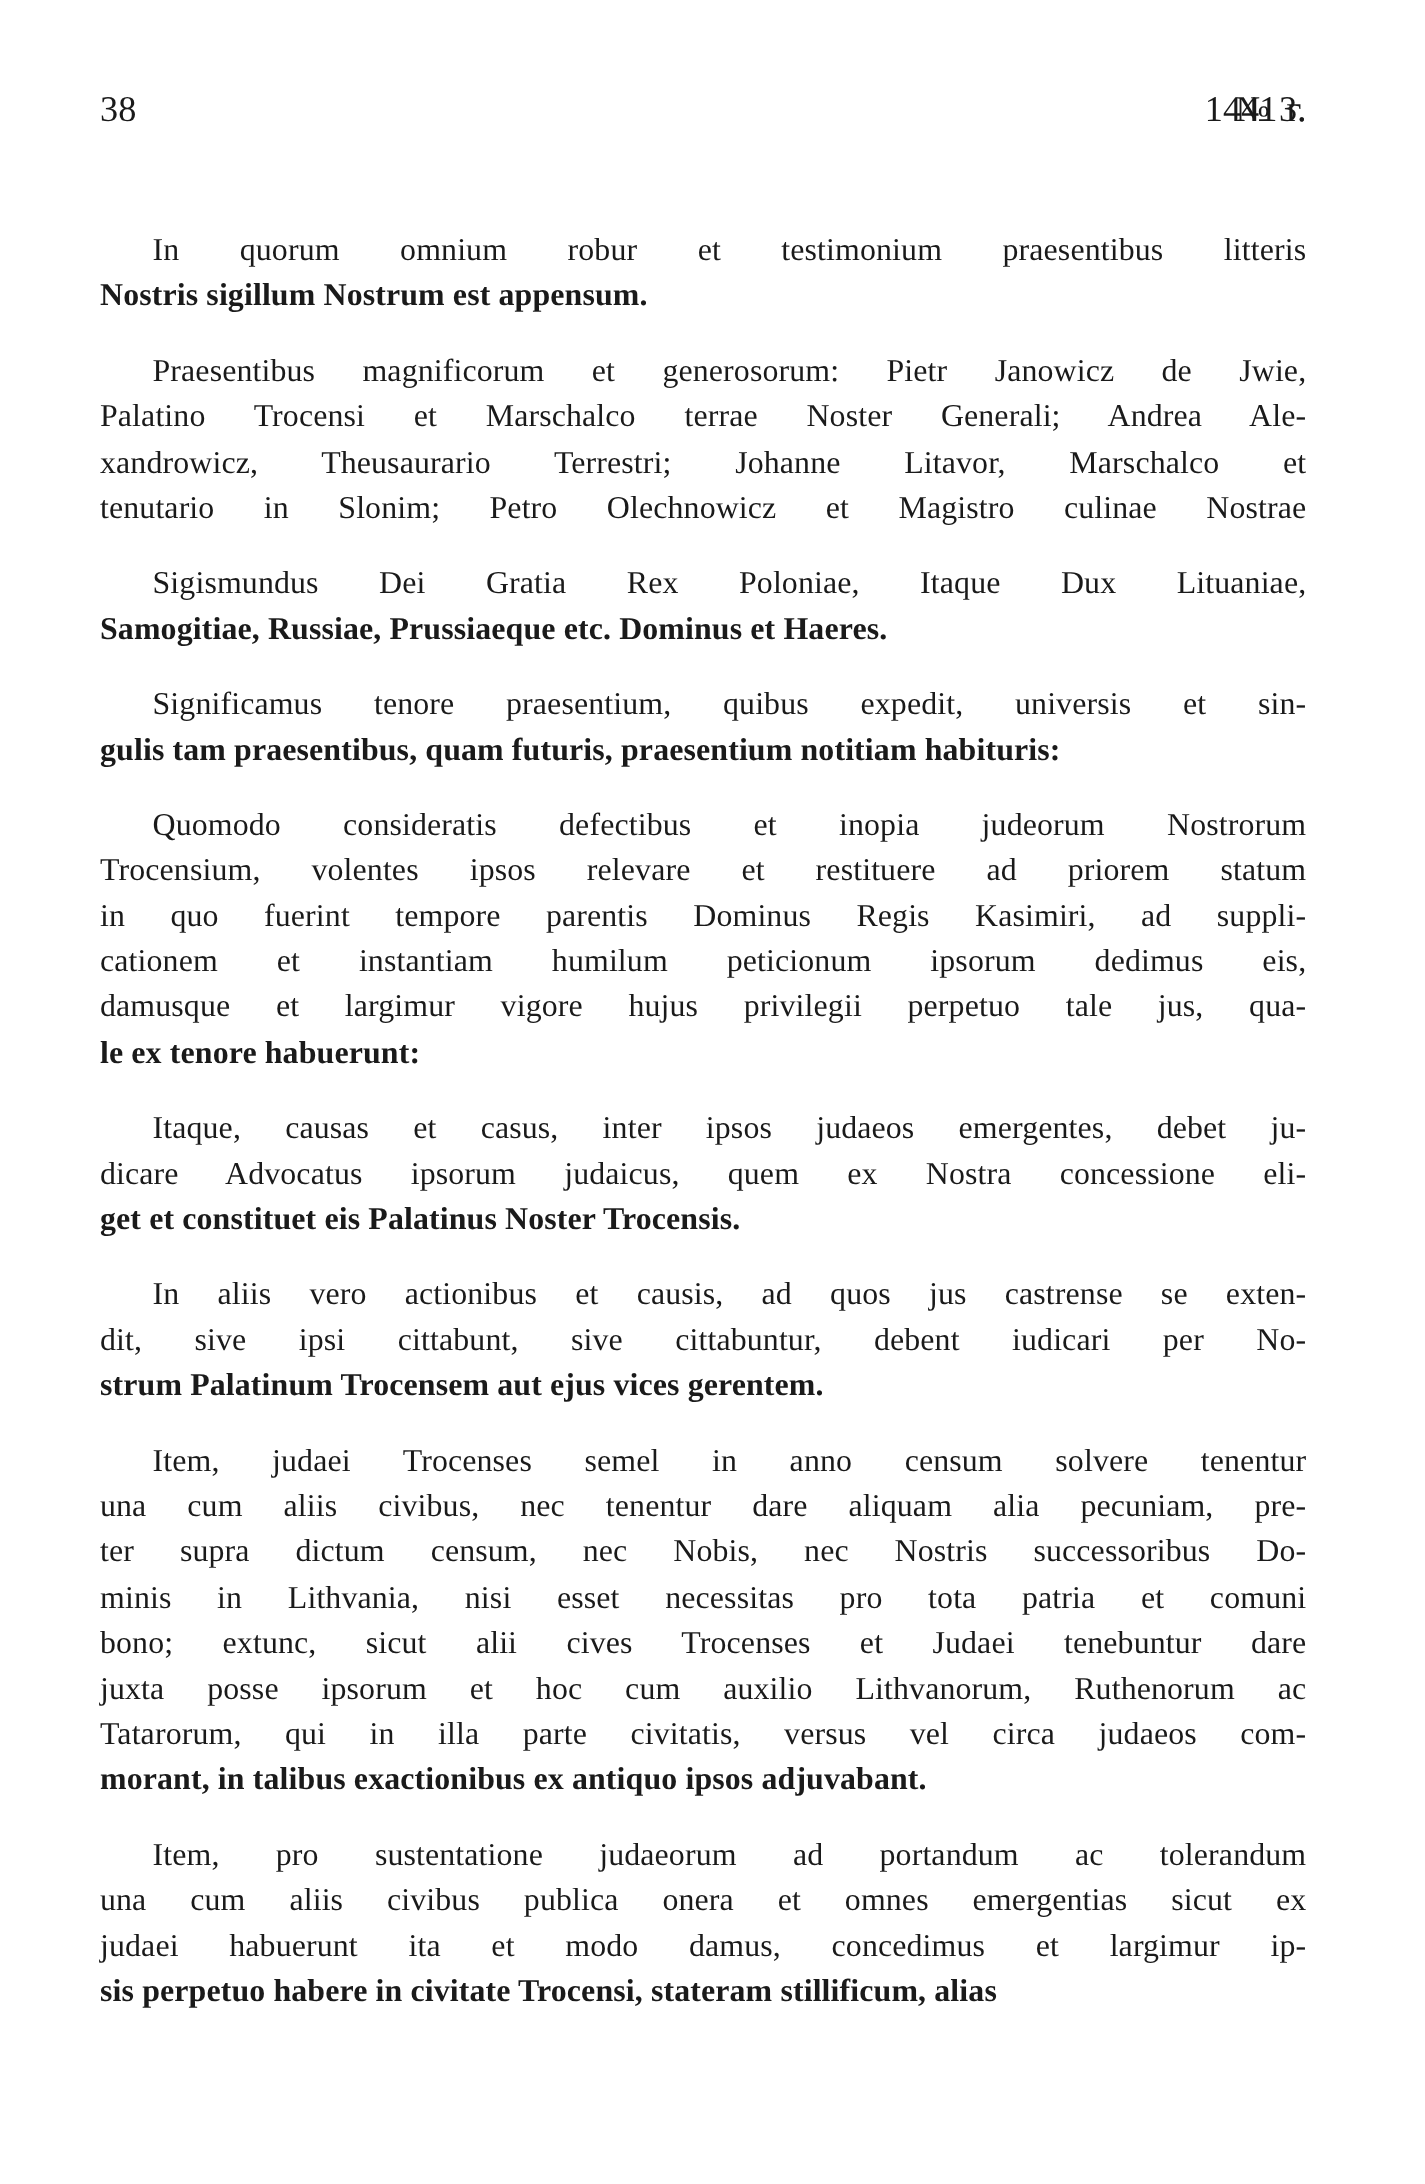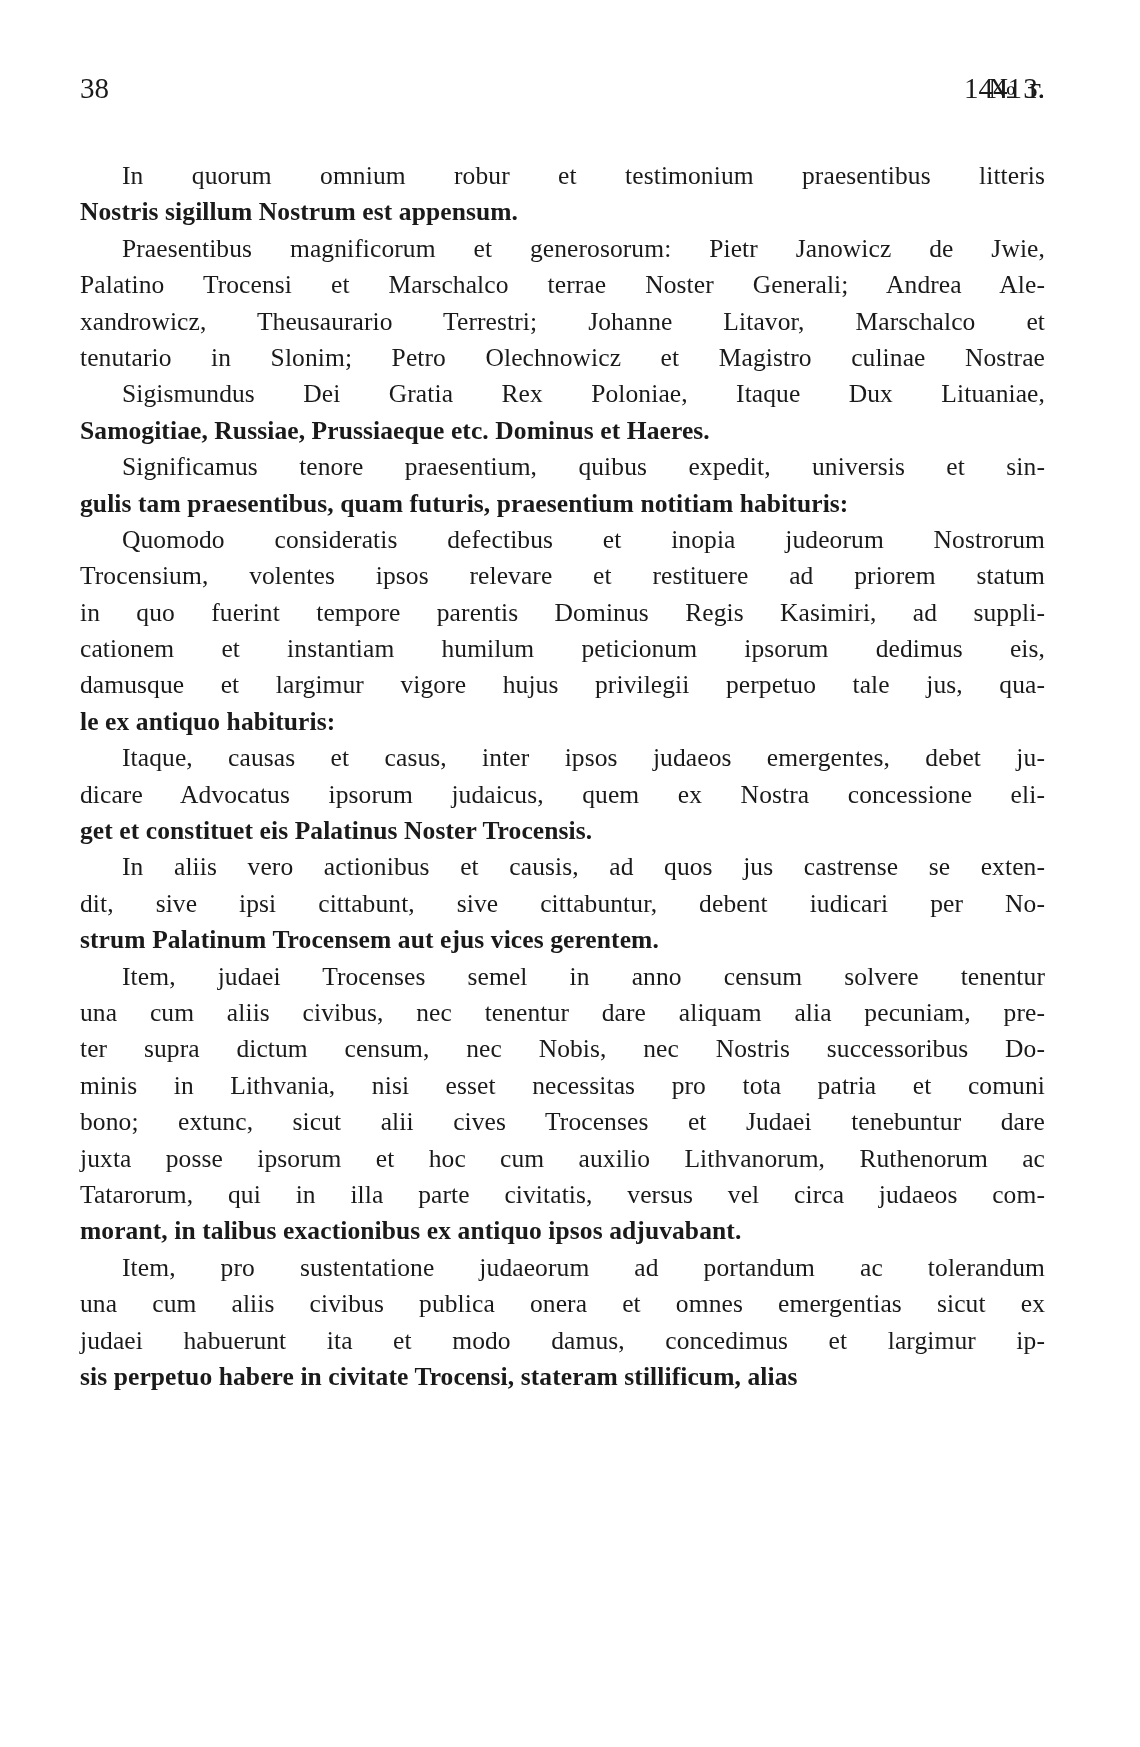--- a/index.html
+++ b/index.html
@@ -58,20 +58,21 @@
       height: 36.4px;
       line-height: 36.4px;
       font-size: 25.5px;
       white-space: nowrap;
       text-align: justify;
       text-align-last: justify;
       letter-spacing: 0.1px;
     }
     .line.indent {
       padding-left: 42px;
+      margin-top: 24px;
     }
     .line.last {
       text-align-last: left;
       font-weight: bold;
     }
   </style>
 </head>
 <body>
 
 <div class="page">
@@ -100,21 +101,21 @@
       <div class="paragraph">
         <span class="line indent">Significamus tenore praesentium, quibus expedit, universis et sin-</span>
         <span class="line last">gulis tam praesentibus, quam futuris, praesentium notitiam habituris:</span>
       </div>
       <div class="paragraph">
         <span class="line indent">Quomodo consideratis defectibus et inopia judeorum Nostrorum</span>
         <span class="line">Trocensium, volentes ipsos relevare et restituere ad priorem statum</span>
         <span class="line">in quo fuerint tempore parentis Dominus Regis Kasimiri, ad suppli-</span>
         <span class="line">cationem et instantiam humilum peticionum ipsorum dedimus eis,</span>
         <span class="line">damusque et largimur vigore hujus privilegii perpetuo tale jus, qua-</span>
-        <span class="line last">le ex antiquo habituris:</span>
+        <span class="line last">le ex tenore habuerunt:</span>
       </div>
       <div class="paragraph">
         <span class="line indent">Itaque, causas et casus, inter ipsos judaeos emergentes, debet ju-</span>
         <span class="line">dicare Advocatus ipsorum judaicus, quem ex Nostra concessione eli-</span>
         <span class="line last">get et constituet eis Palatinus Noster Trocensis.</span>
       </div>
       <div class="paragraph">
         <span class="line indent">In aliis vero actionibus et causis, ad quos jus castrense se exten-</span>
         <span class="line">dit, sive ipsi cittabunt, sive cittabuntur, debent iudicari per No-</span>
         <span class="line last">strum Palatinum Trocensem aut ejus vices gerentem.</span>

